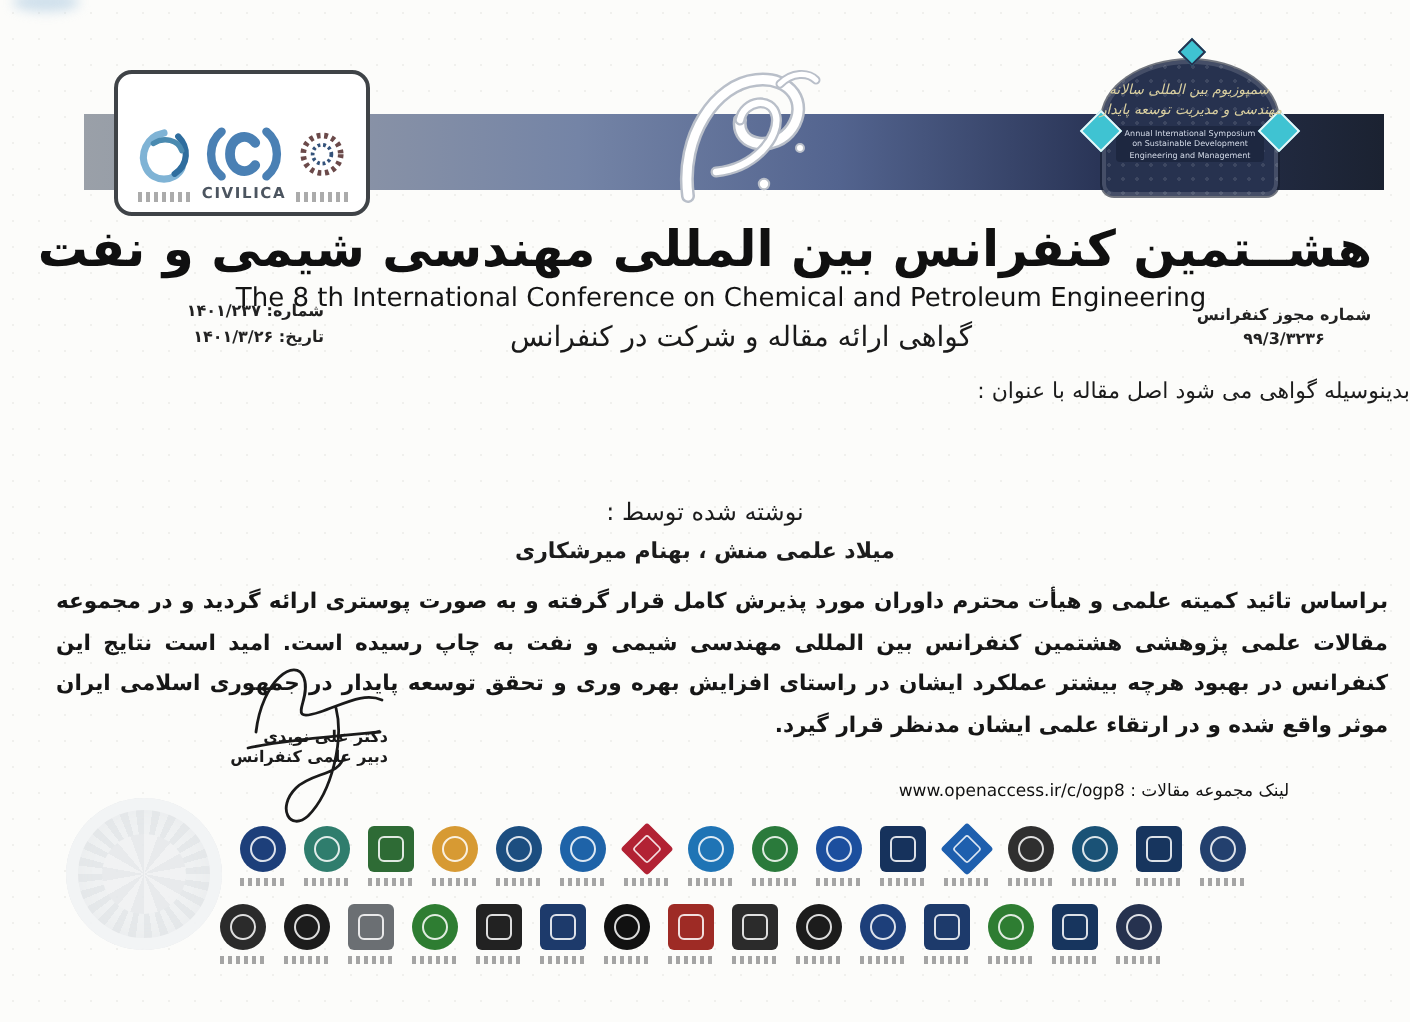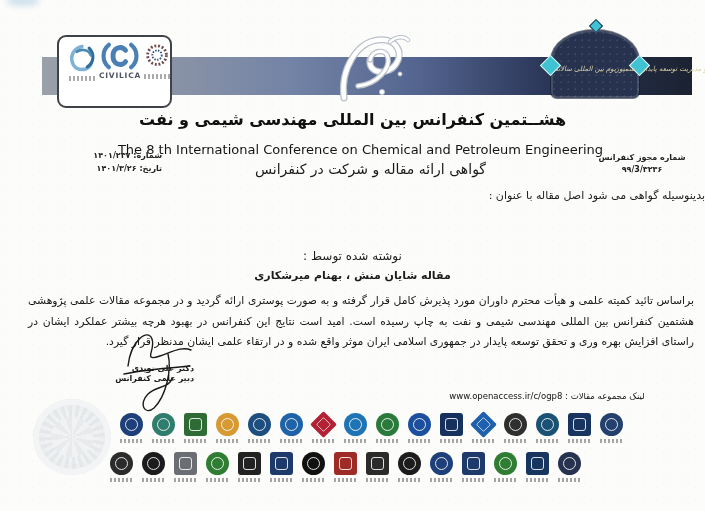--- a/index.html
+++ b/index.html
@@ -13,74 +13,74 @@
     color:#1c1c1c;
   }
   .corner-smudge { position:absolute; left:6px; top:-4px; width:34px; height:10px;
     background:#bcd4e6; border-radius:50%; filter:blur(3px); opacity:.7; }
 
   
   .header-bar { position:absolute; left:42px; top:57px; width:650px; height:38px;
     background:linear-gradient(to right,#9aa0a8 0%,#8a93a6 20%,#7484a6 38%,#53648f 58%,#2a3557 78%,#1b2231 100%); }
 
   
-  .civilica-box { position:absolute; left:57px; top:35px; width:115px; height:73px;
+  .civilica-box { position:absolute; left:57px; top:35px; width:128px; height:73px;
     background:#fff; border:2px solid #3f4347; border-radius:9px;
-    display:flex; align-items:flex-start; justify-content:space-between;
+    display:flex; align-items:flex-end; justify-content:space-between;
     padding:5px 7px; box-sizing:border-box; z-index:3; }
   .civ-col { display:flex; flex-direction:column; align-items:center; }
   .civ-word { font-size:7.5px; font-weight:bold; color:#4c5560; letter-spacing:.8px; margin-top:1px; }
   .mini-cap { width:26px; height:5px; margin-top:2px; opacity:.75;
     background:repeating-linear-gradient(to right,#8f8f8f 0 2px, transparent 2px 4px); }
 
   
   .bismillah { position:absolute; left:330px; top:26px; width:96px; height:86px; z-index:3; }
 
   
   .badge { position:absolute; left:551px; top:30px; width:88px; height:68px;
     background:#27324f;
     background-image:radial-gradient(rgba(255,255,255,.10) 1px, transparent 1px);
     background-size:7px 7px;
     border-radius:44px 44px 6px 6px / 30px 30px 6px 6px;
     box-shadow:inset 0 0 0 2px rgba(255,255,255,.14), 0 0 0 1px rgba(20,26,44,.6);
-    z-index:4; display:flex; flex-direction:row; align-items:center; justify-content:flex-start;
+    z-index:4; display:flex; flex-direction:column; align-items:center; justify-content:flex-start;
     padding-top:10px; box-sizing:border-box; }
   .badge-line { color:#d9cfa0; font-size:7.5px; font-style:italic; direction:rtl;
     white-space:nowrap; line-height:10px; transform:scale(.92); }
   .badge-caption { margin-top:3px; width:74px; font-size:4px; line-height:1.35; text-align:center;
     color:#d4dbe8; background:#1d2740; border-radius:2px; padding:1px 2px; box-sizing:border-box; }
   .badge-finial { position:absolute; top:-9px; left:50%; margin-left:-4px; width:8px; height:8px;
     background:#3fc3d2; border:1px solid #27324f; transform:rotate(45deg); }
   .badge-diamond { position:absolute; top:28px; width:13px; height:13px; background:#3fc3d2;
     border:1px solid #e8f6f8; transform:rotate(45deg); }
   .badge-diamond.left { left:-8px; } .badge-diamond.right { right:-8px; }
 
   
   .title-fa { position:absolute; top:110px; left:0; right:0; text-align:center;
-    font-size:16px; font-weight:bold; direction:rtl; letter-spacing:-1px; color:#101010; }
+    font-size:25px; font-weight:bold; direction:rtl; letter-spacing:-1px; color:#101010; }
   .title-en { position:absolute; top:142px; left:0; right:0; text-align:center;
     font-size:13px; color:#141414;margin-left:16px; }
   .cert-line { position:absolute; top:161px; left:0; right:0; text-align:center;
     font-size:14px; direction:rtl; color:#1a1a1a;padding-left:36px; }
 
   .meta-left { position:absolute; left:60px; top:149px; width:102px; direction:rtl;
     text-align:right; font-size:8px; font-weight:bold; line-height:13px; color:#222; }
   .meta-right { position:absolute; left:593px; top:152px; width:98px; direction:rtl;
     text-align:center; font-size:8px; font-weight:bold; line-height:12px; color:#222; }
 
   .intro-line { position:absolute; top:189px; left:0; right:0; 
     font-size:11px; direction:rtl; }
   .paper-title { position:absolute; top:217px; left:15px; right:15px; text-align:center;
     font-size:11.5px; font-weight:bold; direction:rtl; color:#0d0d0d; }
   .written-by { position:absolute; top:249px; left:0; right:0; text-align:center;
     font-size:12px; direction:rtl; }
   .authors { position:absolute; top:269px; left:0; right:0; text-align:center;
     font-size:11px; font-weight:bold; direction:rtl; }
   .body-par { position:absolute; top:291px; left:28px; width:666px; direction:rtl;
-    text-align:justify; font-size:10.8px; line-height:20.5px; color:#161616; }
+    text-align:justify; font-size:10.8px; line-height:20.5px; color:#161616;font-weight:bold; }
 
   
   .sig { position:absolute; left:98px; top:326px; width:155px; height:90px; }
   .sig svg { position:absolute; left:0; top:0; }
   .sig-text { position:absolute; left:16px; top:26px; direction:rtl; text-align:right;
     font-size:8px; font-weight:bold; line-height:10px; color:#1a1a1a; width:80px;margin-top:12px; }
 
   
   .link-line { position:absolute; left:433px; top:391px; width:228px; text-align:center;
     font-size:8.5px; font-weight:normal; direction:rtl; color:#111; }
@@ -172,21 +172,21 @@
     <div>شماره: ۱۴۰۱/۲۳۷</div>
     <div>تاریخ: ۱۴۰۱/۳/۲۶</div>
   </div>
   <div class="meta-right">
     <div>شماره مجوز کنفرانس</div>
     <div>۹۹/3/۳۲۳۶</div>
   </div>
 
   <div class="intro-line">بدینوسیله گواهی می شود اصل مقاله با عنوان :</div>
   <div class="written-by">نوشته شده توسط :</div>
-  <div class="authors">مقاله شایان منش ، بهنام میرشکاری</div>
+  <div class="authors">میلاد علمی منش ، بهنام میرشکاری</div>
   <div class="body-par">براساس تائید کمیته علمی و هیأت محترم داوران مورد پذیرش کامل قرار گرفته و به صورت پوستری ارائه گردید و در مجموعه مقالات علمی پژوهشی هشتمین کنفرانس بین المللی مهندسی شیمی و نفت به چاپ رسیده است. امید است نتایج این کنفرانس در بهبود هرچه بیشتر عملکرد ایشان در راستای افزایش بهره وری و تحقق توسعه پایدار در جمهوری اسلامی ایران موثر واقع شده و در ارتقاء علمی ایشان مدنظر قرار گیرد.</div>
 
   <div class="sig">
     <svg width="155" height="90" viewBox="0 0 155 90">
       <g fill="none" stroke="#1a1a1a" stroke-width="1.4" stroke-linecap="round">
         <path d="M30 40 C33 14 50 2 54 13 C58 24 44 36 62 30 C74 26 84 20 93 24"></path>
         <path d="M70 28 C74 44 68 70 56 82 C47 90 40 78 50 68 C58 60 72 62 74 52"></path>
         <path d="M26 48 C44 44 70 42 92 40"></path>
       </g>
     </svg>

